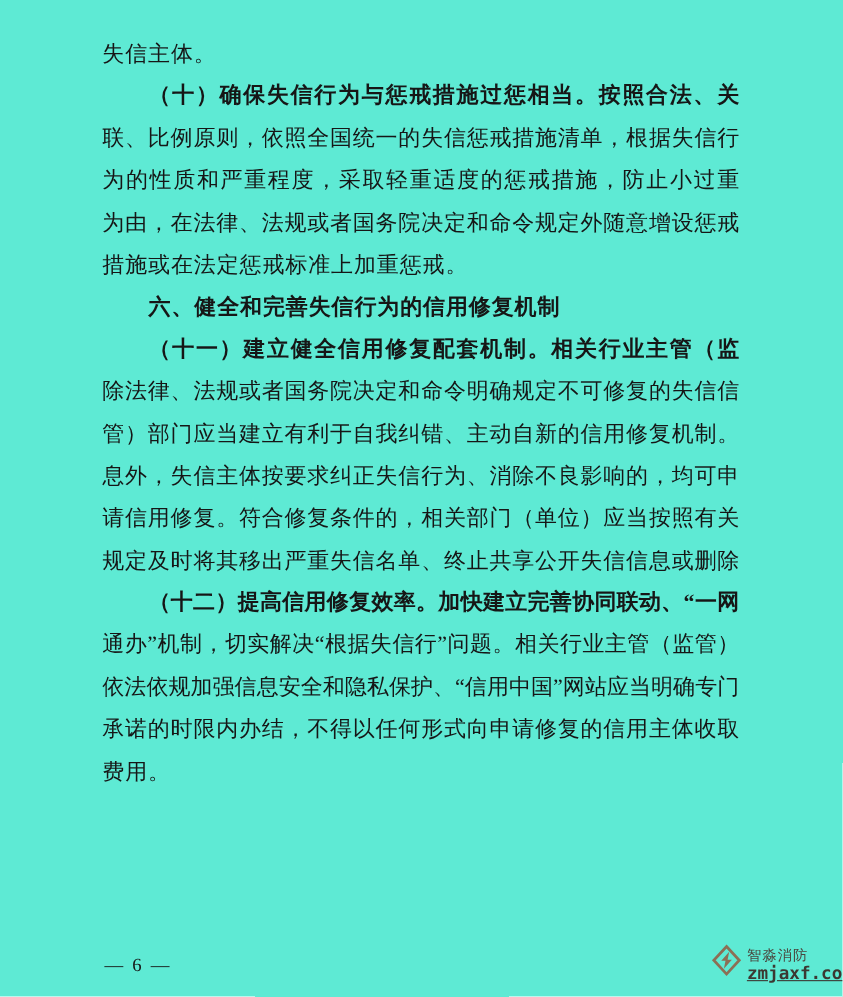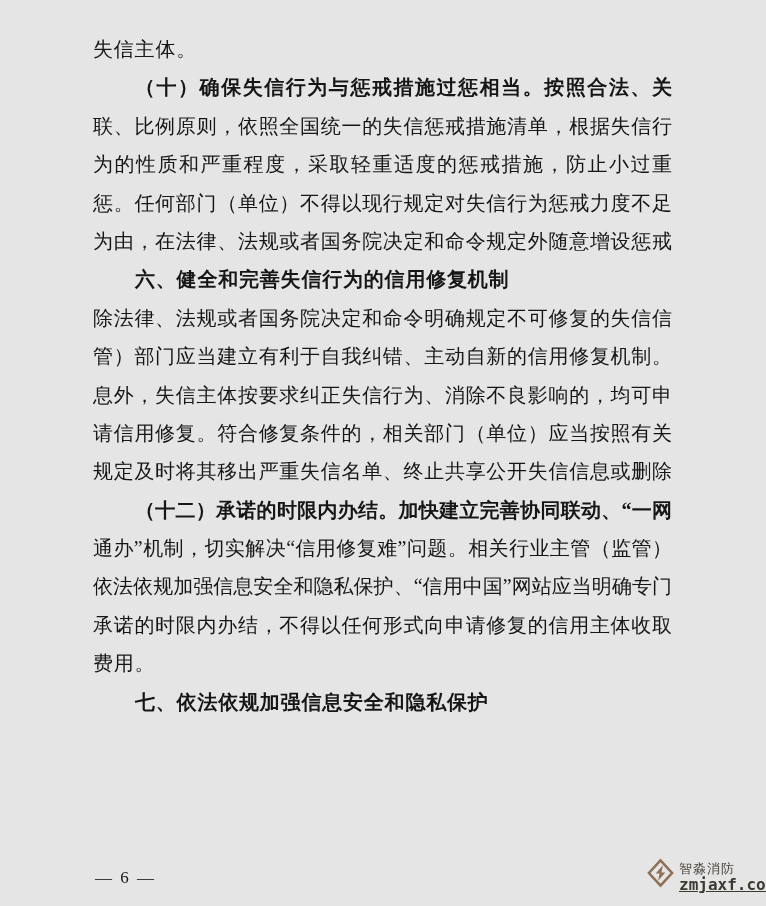--- a/index.html
+++ b/index.html
@@ -4,21 +4,21 @@
 <style>
   html, body {
     margin: 0;
     padding: 0;
     background: #ffffff;
   }
   .page {
     position: relative;
     width: 766px;
     height: 906px;
-    background: #e5e5e5;
+    background: #5eead4;
     overflow: hidden;
     font-family: "Liberation Serif", "DejaVu Serif", serif;
   }
   .content {
     position: absolute;
     left: 93px;
     top: 30px;
     width: 579px;
     color: #161616;
   }
@@ -80,34 +80,34 @@
 </head>
 <body>
 
 <div class="page">
 
   <div class="content">
       <div class="line end">失信主体。</div>
       <div class="line start">（十）确保失信行为与惩戒措施过惩相当。按照合法、关</div>
       <div class="line full">联、比例原则，依照全国统一的失信惩戒措施清单，根据失信行</div>
       <div class="line full">为的性质和严重程度，采取轻重适度的惩戒措施，防止小过重</div>
-      <div class="line full">惩。任何部门（单位）不得以现行规定对失信行为惩戒力度不足</div>
       <div class="line full">为由，在法律、法规或者国务院决定和命令规定外随意增设惩戒</div>
+      <div class="line end">措施或在法定惩戒标准上加重惩戒。</div>
       <div class="line heading">六、健全和完善失信行为的信用修复机制</div>
+      <div class="line start">（十一）建立健全信用修复配套机制。相关行业主管（监</div>
       <div class="line full">除法律、法规或者国务院决定和命令明确规定不可修复的失信信</div>
       <div class="line full">管）部门应当建立有利于自我纠错、主动自新的信用修复机制。</div>
       <div class="line full">息外，失信主体按要求纠正失信行为、消除不良影响的，均可申</div>
       <div class="line full">请信用修复。符合修复条件的，相关部门（单位）应当按照有关</div>
       <div class="line full">规定及时将其移出严重失信名单、终止共享公开失信信息或删除</div>
-      <div class="line start">（十二）承诺的时限内办结。加快建立完善协同联动、“一网</div>
-      <div class="line full">通办”机制，切实解决“信用修复难”问题。相关行业主管（监管）</div>
+      <div class="line start">（十二）提高信用修复效率。加快建立完善协同联动、“一网</div>
+      <div class="line full">通办”机制，切实解决“根据失信行”问题。相关行业主管（监管）</div>
       <div class="line full">依法依规加强信息安全和隐私保护、“信用中国”网站应当明确专门人</div>
       <div class="line full">承诺的时限内办结，不得以任何形式向申请修复的信用主体收取</div>
       <div class="line end">费用。</div>
-      <div class="line heading">七、依法依规加强信息安全和隐私保护</div>
     </div>
 
   <div class="page-number">— 6 —</div>
 
   <div class="watermark">
     <span>
       <svg width="27" height="30" viewBox="0 0 28 30" aria-hidden="true">
         <path d="M14 2 L26 15 L14 28 L2 15 Z" fill="none" stroke="#8c6f55" stroke-width="2.6"></path>
         <path d="M16.5 7 L9 15.5 L13 15.5 L11.5 23 L19 14.5 L15 14.5 Z" fill="#8c6f55"></path>
       </svg>

